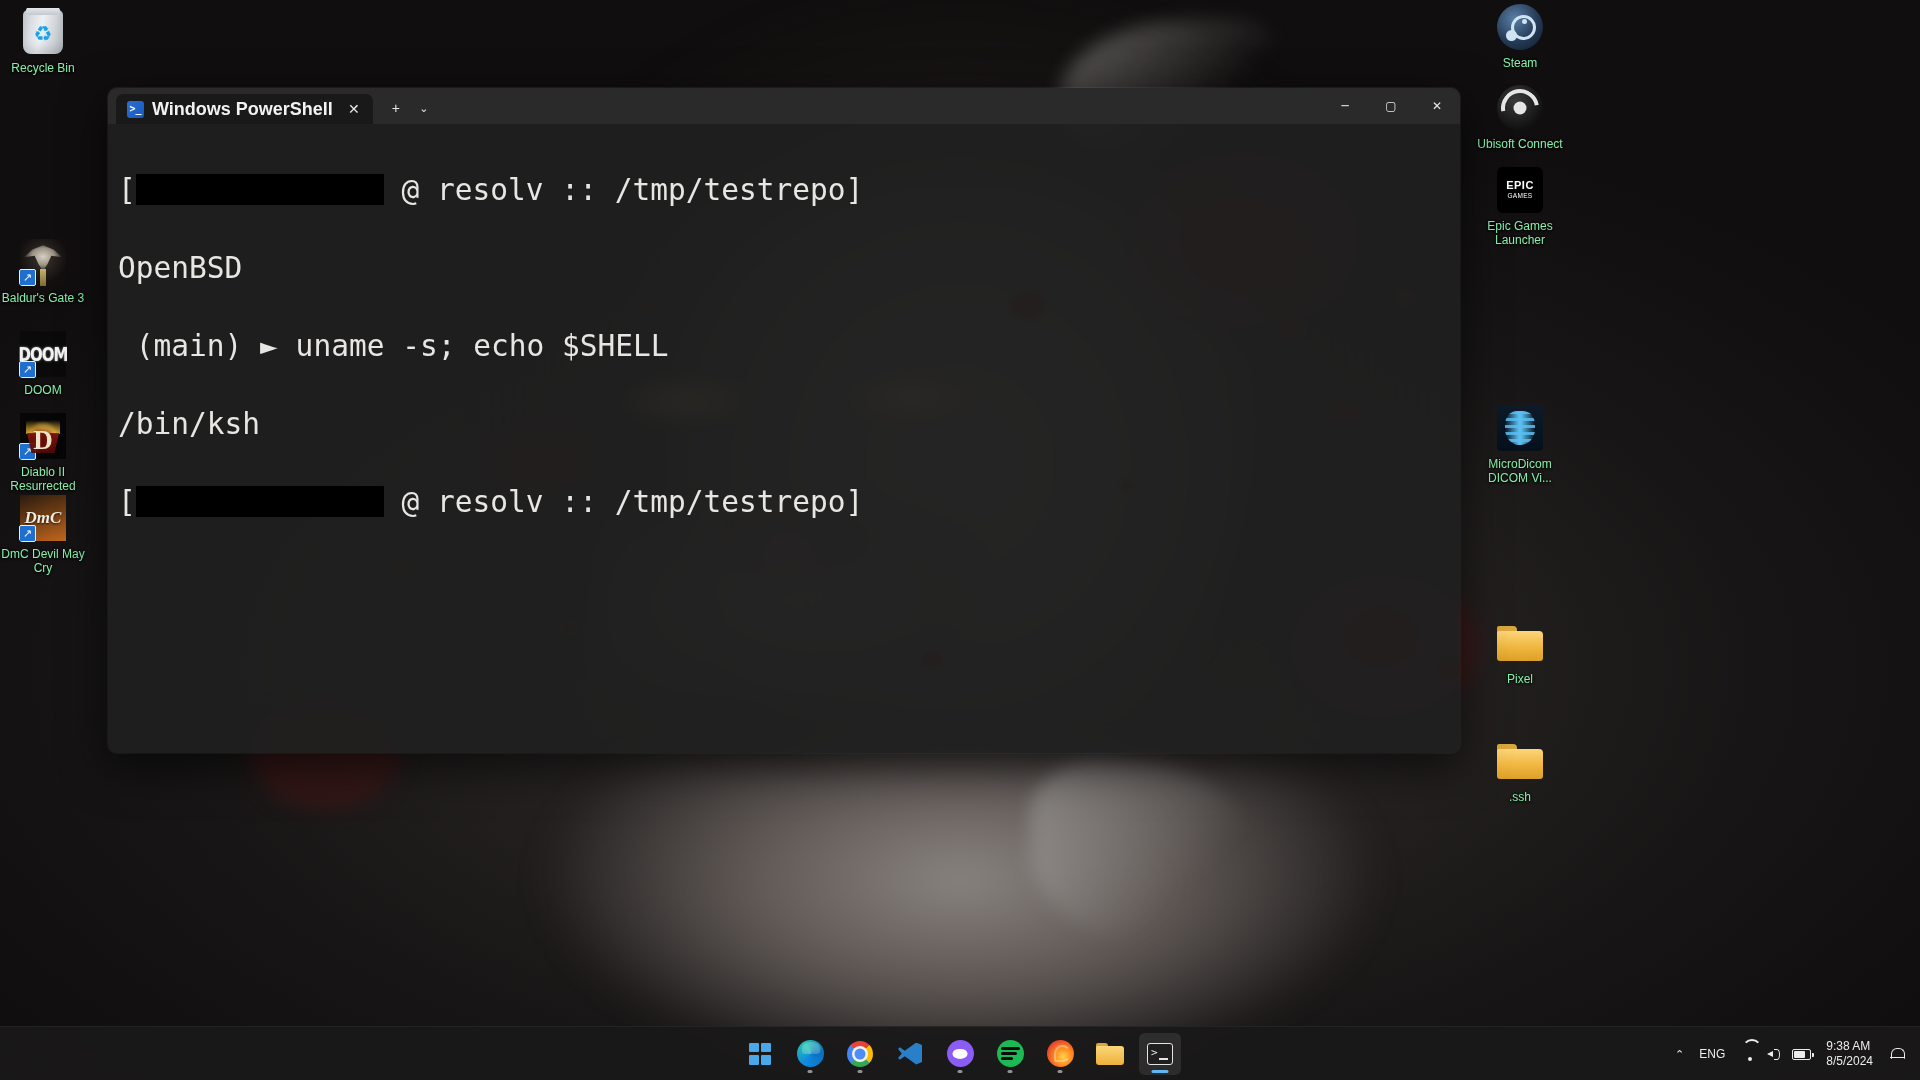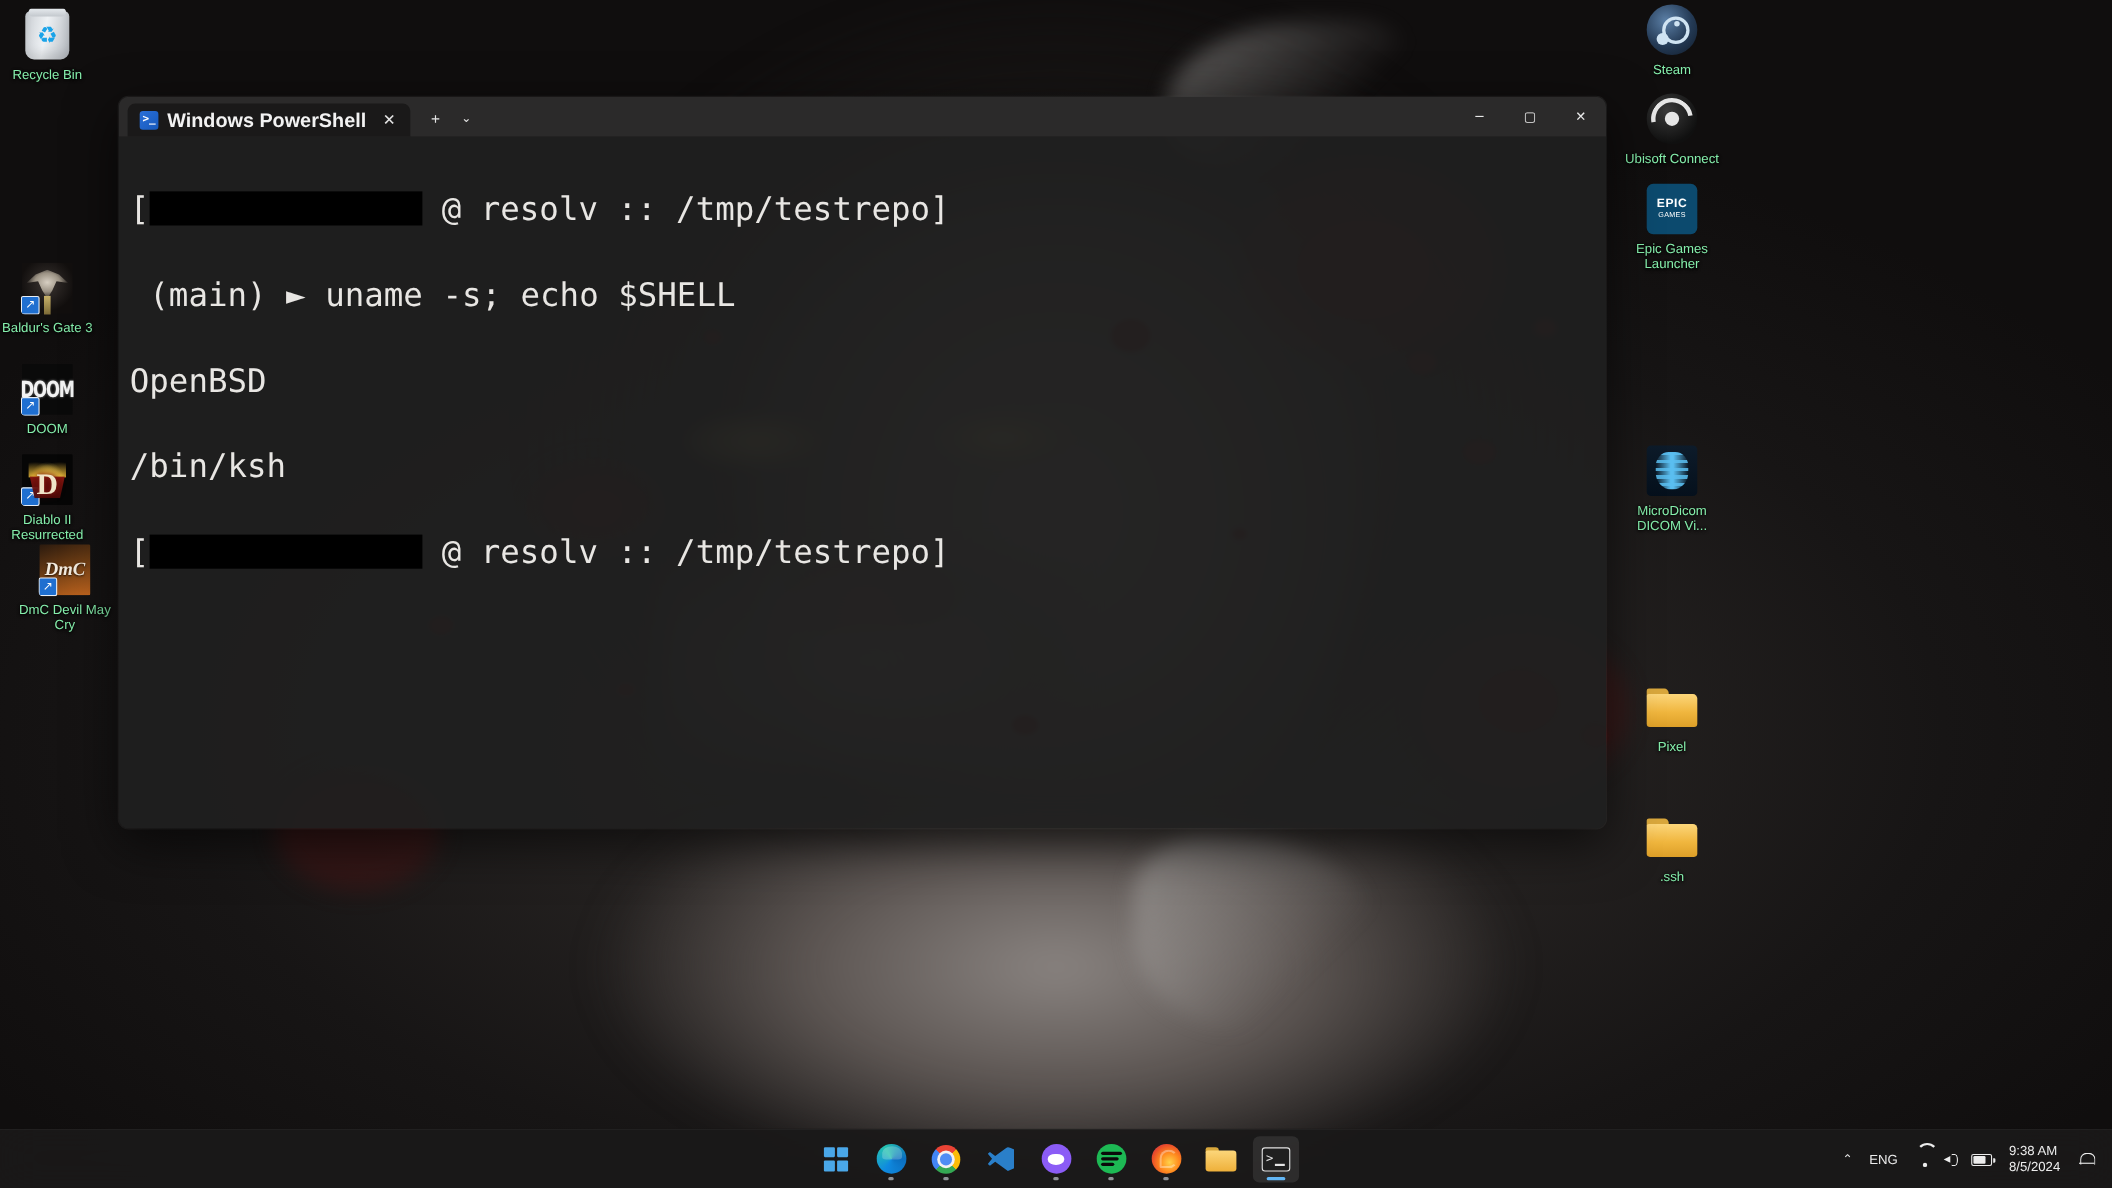--- a/index.html
+++ b/index.html
@@ -248,21 +248,21 @@
     transform: rotate(35deg);
   }
   .art-ubi::after {
     content:""; position:absolute; left:50%; top:50%;
     width: 13px; height: 13px; border-radius:50%;
     background: #e6e6e6;
     transform: translate(-50%,-50%);
   }
   .art-epic {
     width: 46px; height: 46px;
-    background: #0c4a6e;
+    background: #000000;
     border-radius: 6px;
     display:flex; flex-direction:column; align-items:center; justify-content:center;
     gap: 1px;
   }
   .art-epic b {
     font-size: 11px; color: #fff; letter-spacing: .5px; line-height: 11px;
     font-weight: 700;
   }
   .art-epic i {
     font-size: 6.5px; color: #fff; letter-spacing: .3px; font-style: normal; line-height: 8px;
@@ -669,21 +669,21 @@
   <div class="desk-icon" style="left:0px;top:412px;">
     <div class="glyph">
       <div class="art-d2">
           <span class="d">D</span>
         </div>
       <span class="shortcut-arrow">↗</span>
     </div>
     <div class="lbl">Diablo II Resurrected</div>
   </div>
 
-  <div class="desk-icon" style="left:16px;top:494px;">
+  <div class="desk-icon" style="left:0px;top:494px;">
     <div class="glyph">
       <div class="art-dmc">
           <span>DmC</span>
         </div>
       <span class="shortcut-arrow">↗</span>
     </div>
     <div class="lbl">DmC Devil May Cry</div>
   </div>
 </div>
 
@@ -748,22 +748,22 @@
 
     <div class="title-right">
       <span class="win-btn">─</span>
       <span class="win-btn">▢</span>
       <span class="win-btn close">✕</span>
     </div>
   </div>
 
   <div id="term-body">
 <div><span>[</span><span class="redact"></span><span> @ resolv :: /tmp/testrepo]</span></div>
+<div><span>OpenBSD</span></div>
 <div><span> (main) </span><span class="arrow-g">►</span><span> uname -s; echo $SHELL</span></div>
-<div><span>OpenBSD</span></div>
 <div><span>/bin/ksh</span></div>
 <div><span>[</span><span class="redact"></span><span> @ resolv :: /tmp/testrepo]</span></div>
   </div>
 </div>
 
 <div id="taskbar">
 
   <div id="tb-center">
     <div class="tb-app">
       <span class="ic-start">

